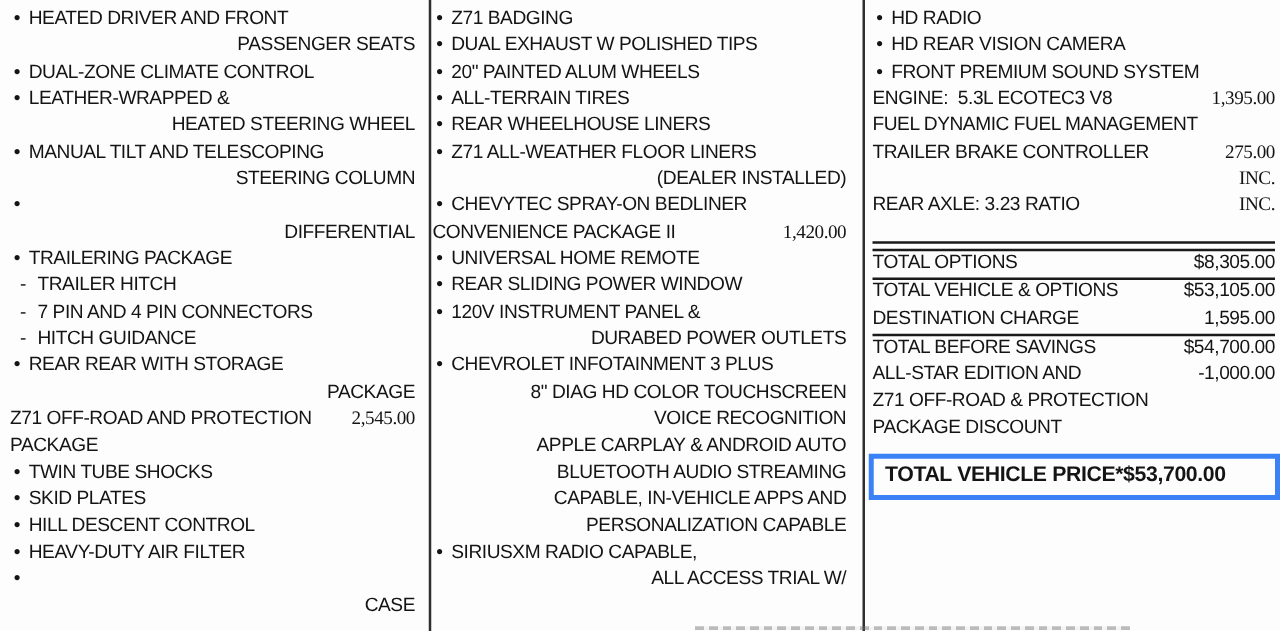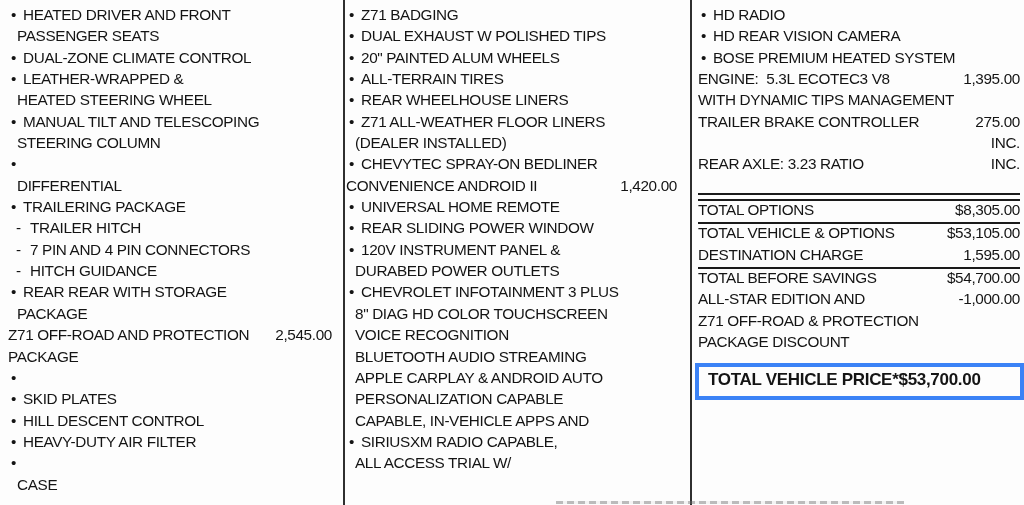--- a/index.html
+++ b/index.html
@@ -14,25 +14,25 @@
   .vline{position:absolute;top:0;bottom:0;width:2px;background:#2f2f2f;}
   #divider1{left:343px;}
   #divider2{left:690px;}
   .col{position:absolute;top:6px;font-size:15.3px;letter-spacing:-0.35px;}
   #col1{left:8px;width:324px;}
   #col2{left:346px;width:331px;}
   #col3{left:698px;width:322px;}
   .line{display:flex;align-items:baseline;height:21.35px;white-space:pre;}
   .line .mk{display:inline-block;width:12px;flex:0 0 12px;}
   .line.bullet{padding-left:3px;}
-  .line.cont{padding-left:9px;}
+  .line.cont{padding-left:9px;justify-content:flex-end;}
   .line.sub{padding-left:8px;}
   .line.sub .mk{width:14px;flex:0 0 14px;}
   .line.flush{padding-left:0;}
-  .pr{margin-left:auto;}
+  .pr{margin-left:auto;font-family:Liberation Serif, serif;}
   
   .totals{margin-top:16px;}
   .trow{display:flex;justify-content:space-between;align-items:baseline;height:21.4px;white-space:pre;}
   .rule{height:0;border-top:2px solid #1a1a1a;}
   .rule-d{height:4px;border-top:2px solid #1a1a1a;border-bottom:2px solid #1a1a1a;}
   
   .price-box{
     margin-top:9px;margin-left:-3px;margin-right:-4px;
     border:4px solid #3b82f6;
     padding:3px 9px 6px 9px;
@@ -61,64 +61,64 @@
       <div class="line bullet"><span class="mk">•</span></div>
       <div class="line cont"><span class="tx">DIFFERENTIAL</span></div>
       <div class="line bullet"><span class="mk">•</span><span class="tx">TRAILERING PACKAGE</span></div>
       <div class="line sub"><span class="mk">-</span><span class="tx">TRAILER HITCH</span></div>
       <div class="line sub"><span class="mk">-</span><span class="tx">7 PIN AND 4 PIN CONNECTORS</span></div>
       <div class="line sub"><span class="mk">-</span><span class="tx">HITCH GUIDANCE</span></div>
       <div class="line bullet"><span class="mk">•</span><span class="tx">REAR REAR WITH STORAGE</span></div>
       <div class="line cont"><span class="tx">PACKAGE</span></div>
       <div class="line flush"><span class="tx">Z71 OFF-ROAD AND PROTECTION</span><span class="pr">2,545.00</span></div>
       <div class="line flush"><span class="tx">PACKAGE</span></div>
-      <div class="line bullet"><span class="mk">•</span></div>
+      <div class="line bullet"><span class="mk">•</span><span class="tx">TWIN TUBE SHOCKS</span></div>
       <div class="line bullet"><span class="mk">•</span><span class="tx">SKID PLATES</span></div>
       <div class="line bullet"><span class="mk">•</span><span class="tx">HILL DESCENT CONTROL</span></div>
       <div class="line bullet"><span class="mk">•</span><span class="tx">HEAVY-DUTY AIR FILTER</span></div>
       <div class="line bullet"><span class="mk">•</span></div>
       <div class="line cont"><span class="tx">CASE</span></div>
     </div>
 
   <div class="vline" id="divider1"></div>
 
   <div class="col" id="col2">
       <div class="line bullet"><span class="mk">•</span><span class="tx">Z71 BADGING</span></div>
       <div class="line bullet"><span class="mk">•</span><span class="tx">DUAL EXHAUST W POLISHED TIPS</span></div>
       <div class="line bullet"><span class="mk">•</span><span class="tx">20" PAINTED ALUM WHEELS</span></div>
       <div class="line bullet"><span class="mk">•</span><span class="tx">ALL-TERRAIN TIRES</span></div>
       <div class="line bullet"><span class="mk">•</span><span class="tx">REAR WHEELHOUSE LINERS</span></div>
       <div class="line bullet"><span class="mk">•</span><span class="tx">Z71 ALL-WEATHER FLOOR LINERS</span></div>
       <div class="line cont"><span class="tx">(DEALER INSTALLED)</span></div>
       <div class="line bullet"><span class="mk">•</span><span class="tx">CHEVYTEC SPRAY-ON BEDLINER</span></div>
-      <div class="line flush"><span class="tx">CONVENIENCE ANDROID II</span><span class="pr">1,420.00</span></div>
+      <div class="line flush"><span class="tx">CONVENIENCE PACKAGE II</span><span class="pr">1,420.00</span></div>
       <div class="line bullet"><span class="mk">•</span><span class="tx">UNIVERSAL HOME REMOTE</span></div>
       <div class="line bullet"><span class="mk">•</span><span class="tx">REAR SLIDING POWER WINDOW</span></div>
       <div class="line bullet"><span class="mk">•</span><span class="tx">120V INSTRUMENT PANEL &amp;</span></div>
       <div class="line cont"><span class="tx">DURABED POWER OUTLETS</span></div>
       <div class="line bullet"><span class="mk">•</span><span class="tx">CHEVROLET INFOTAINMENT 3 PLUS</span></div>
       <div class="line cont"><span class="tx">8" DIAG HD COLOR TOUCHSCREEN</span></div>
       <div class="line cont"><span class="tx">VOICE RECOGNITION</span></div>
+      <div class="line cont"><span class="tx">APPLE CARPLAY &amp; ANDROID AUTO</span></div>
       <div class="line cont"><span class="tx">BLUETOOTH AUDIO STREAMING</span></div>
-      <div class="line cont"><span class="tx">APPLE CARPLAY &amp; ANDROID AUTO</span></div>
+      <div class="line cont"><span class="tx">CAPABLE, IN-VEHICLE APPS AND</span></div>
       <div class="line cont"><span class="tx">PERSONALIZATION CAPABLE</span></div>
-      <div class="line cont"><span class="tx">CAPABLE, IN-VEHICLE APPS AND</span></div>
       <div class="line bullet"><span class="mk">•</span><span class="tx">SIRIUSXM RADIO CAPABLE,</span></div>
       <div class="line cont"><span class="tx">ALL ACCESS TRIAL W/</span></div>
     </div>
 
   <div class="vline" id="divider2"></div>
 
   <div class="col" id="col3">
     <div>
         <div class="line bullet"><span class="mk">•</span><span class="tx">HD RADIO</span></div>
         <div class="line bullet"><span class="mk">•</span><span class="tx">HD REAR VISION CAMERA</span></div>
-        <div class="line bullet"><span class="mk">•</span><span class="tx">BOSE PREMIUM HEATED SYSTEM</span></div>
+        <div class="line bullet"><span class="mk">•</span><span class="tx">FRONT PREMIUM SOUND SYSTEM</span></div>
         <div class="line flush"><span class="tx">ENGINE:  5.3L ECOTEC3 V8</span><span class="pr">1,395.00</span></div>
-        <div class="line flush"><span class="tx">WITH DYNAMIC TIPS MANAGEMENT</span></div>
+        <div class="line flush"><span class="tx">FUEL DYNAMIC FUEL MANAGEMENT</span></div>
         <div class="line flush"><span class="tx">TRAILER BRAKE CONTROLLER</span><span class="pr">275.00</span></div>
         <div class="line flush"><span class="pr">INC.</span></div>
         <div class="line flush"><span class="tx">REAR AXLE: 3.23 RATIO</span><span class="pr">INC.</span></div>
       </div>
 
     <div class="totals">
         <div class="rule-d"></div>
         <div class="trow"><span>TOTAL OPTIONS</span><span>$8,305.00</span></div>
         <div class="rule"></div>
         <div class="trow"><span>TOTAL VEHICLE &amp; OPTIONS</span><span>$53,105.00</span></div>

